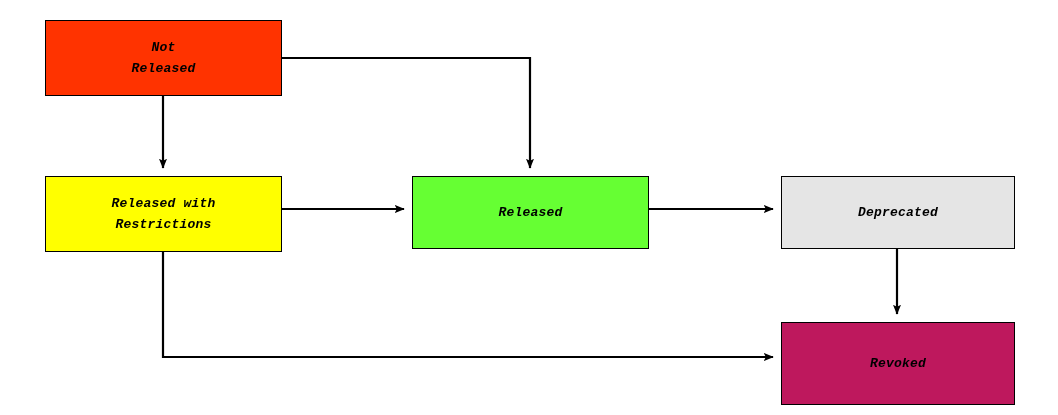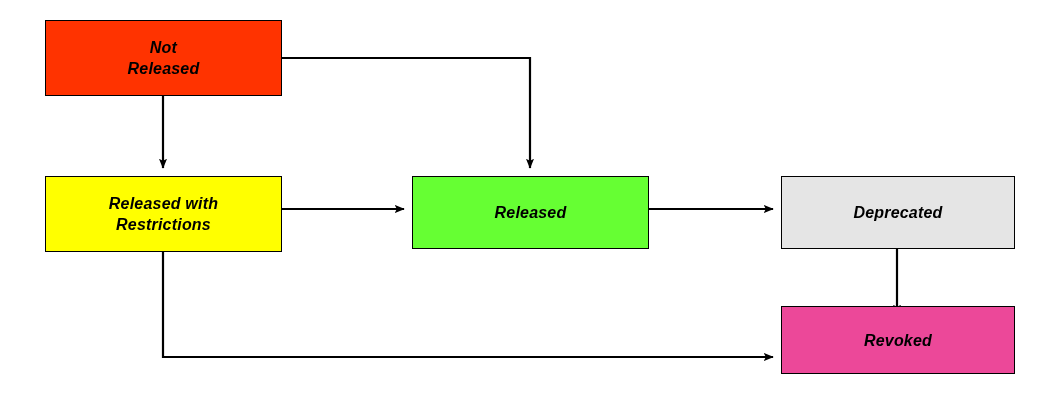--- a/index.html
+++ b/index.html
@@ -29,24 +29,24 @@
   .state-node {
     position: absolute;
     box-sizing: border-box;
     border: 1.5px solid #000000;
     display: flex;
     align-items: center;
     justify-content: center;
     text-align: center;
   }
   .state-label {
-    font-family: Liberation Sans, sans-serif;
+    font-family: Liberation Mono, monospace;
     font-style: italic;
     font-weight: bold;
-    font-size: 16px;
+    font-size: 13px;
     line-height: 21px;
     color: #000000;
     white-space: pre-line;
     letter-spacing: 0.2px;
   }
   
   #node-not-released        { left: 45px;  top: 20px;  width: 237px; height: 76px; }
   #node-released-restricted { left: 45px;  top: 176px; width: 237px; height: 76px; }
   #node-released            { left: 412px; top: 176px; width: 237px; height: 73px; }
   #node-deprecated          { left: 781px; top: 176px; width: 234px; height: 73px; }
@@ -88,17 +88,17 @@
   </div>
 
   <div class="state-node" id="node-released" style="background: rgb(102, 255, 51); left: 412px; top: 176px; width: 237px; height: 73px; border-color: rgb(0, 0, 0);">
     <span class="state-label">Released</span>
   </div>
 
   <div class="state-node" id="node-deprecated" style="background: #e5e5e5; left: 781px; top: 176px; width: 234px; height: 73px; border-color: rgb(0, 0, 0);">
     <span class="state-label">Deprecated</span>
   </div>
 
-  <div class="state-node" id="node-revoked" style="background: #ec4899; left: 781px; top: 306px; width: 234px; height: 68px; border-color: rgb(0, 0, 0);">
+  <div class="state-node" id="node-revoked" style="background: #be185d; left: 781px; top: 322px; width: 234px; height: 83px; border-color: rgb(0, 0, 0);">
     <span class="state-label">Revoked</span>
   </div>
 
 </div>
 
 </body></html>

